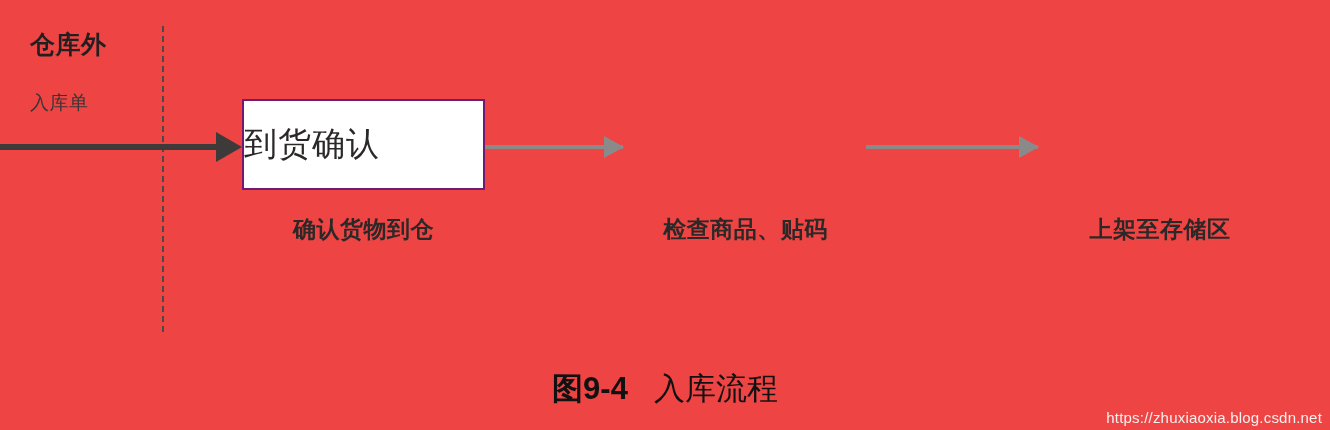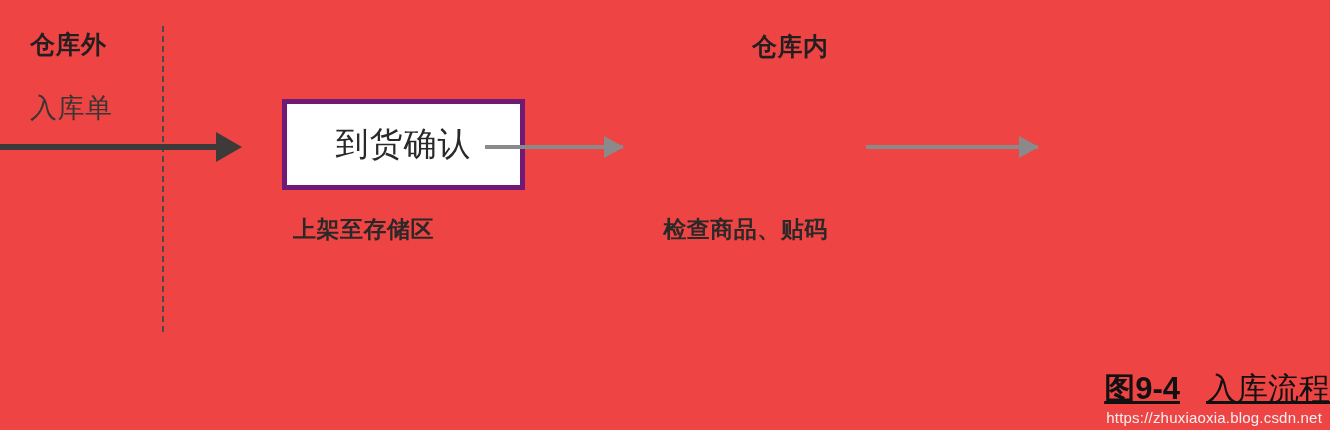--- a/index.html
+++ b/index.html
@@ -22,21 +22,21 @@
   .zone-label {
     position: absolute;
     font-size: 25px;
     font-weight: bold;
     color: #231f20;
     letter-spacing: 0.5px;
     white-space: nowrap;
   }
   .zone-sub {
     position: absolute;
-    font-size: 27px;
+    font-size: 19px;
     font-weight: normal;
     color: #3a3535;
     letter-spacing: 0.5px;
     white-space: nowrap;
   }
 
   
   .divider {
     position: absolute;
     left: 162px;
@@ -94,27 +94,26 @@
     width: 0;
     height: 0;
     border-top: 11px solid transparent;
     border-bottom: 11px solid transparent;
     border-left: 20px solid #8a8a8a;
   }
 
   
   .box {
     position: absolute;
-    border: 5px solid #701a75;
+    border: 2px solid #701a75;
     background: #ffffff;
     display: flex;
     align-items: center;
-    justify-content: center;
+    justify-content: flex-start;
     box-sizing: border-box;
-    margin-left: 40px;
   }
   .box-label {
     font-size: 33px;
     font-weight: normal;
     color: #2b2828;
     letter-spacing: 1px;
     white-space: nowrap;
   }
 
   .box-caption {
@@ -126,25 +125,24 @@
     white-space: nowrap;
     text-align: center;
   }
 
   
   .fig-caption {
     position: absolute;
     left: 0;
     top: 368px;
     width: 1330px;
-    text-align: right;
+    text-align: center;
     font-size: 31px;
     color: #111111;
     white-space: nowrap;
-    text-decoration: underline;
   }
   .fig-caption .fig-num {
     font-weight: bold;
   }
   .fig-caption .fig-word {
     font-weight: normal;
   }
   .fig-gap {
     display: inline-block;
     width: 26px;
@@ -164,46 +162,46 @@
 </style>
 </head>
 <body>
 
 <div id="canvas">
 
   <div class="zone-label" style="left:30px; top:28px;">仓库外</div>
 
   <div class="zone-sub" style="left:30px; top:90px;">入库单</div>
 
-  <div class="zone-label" style="left:752px; top:30px;">仓库内</div>
 
   <div class="divider"></div>
 
   <div class="entry-arrow">
     <div class="shaft"></div>
     <div class="head"></div>
   </div>
 
   <div class="box" style="left:242px; top:99px; width:243px; height:91px;">
     <span class="box-label">到货确认</span>
   </div>
-  <div class="box-caption" style="left:242px; top:214px; width:243px;">上架至存储区</div>
+  <div class="box-caption" style="left:242px; top:214px; width:243px;">确认货物到仓</div>
 
   <div class="connector" style="left:485px; width:138px;">
     <div class="shaft"></div>
     <div class="head"></div>
   </div>
 
   <div class="box-caption" style="left:625px; top:214px; width:241px;font-family:Liberation Mono, monospace;">检查商品、贴码</div>
 
   <div class="connector" style="left:866px; width:172px;">
     <div class="shaft"></div>
     <div class="head"></div>
   </div>
 
+  <div class="box-caption" style="left:1040px; top:214px; width:240px;">上架至存储区</div>
 
   <div class="fig-caption">
     <span class="fig-num">图9-4</span><span class="fig-gap"></span><span class="fig-word">入库流程</span>
   </div>
 
   <div class="watermark">https://zhuxiaoxia.blog.csdn.net</div>
 
 </div>
 
 </body></html>

